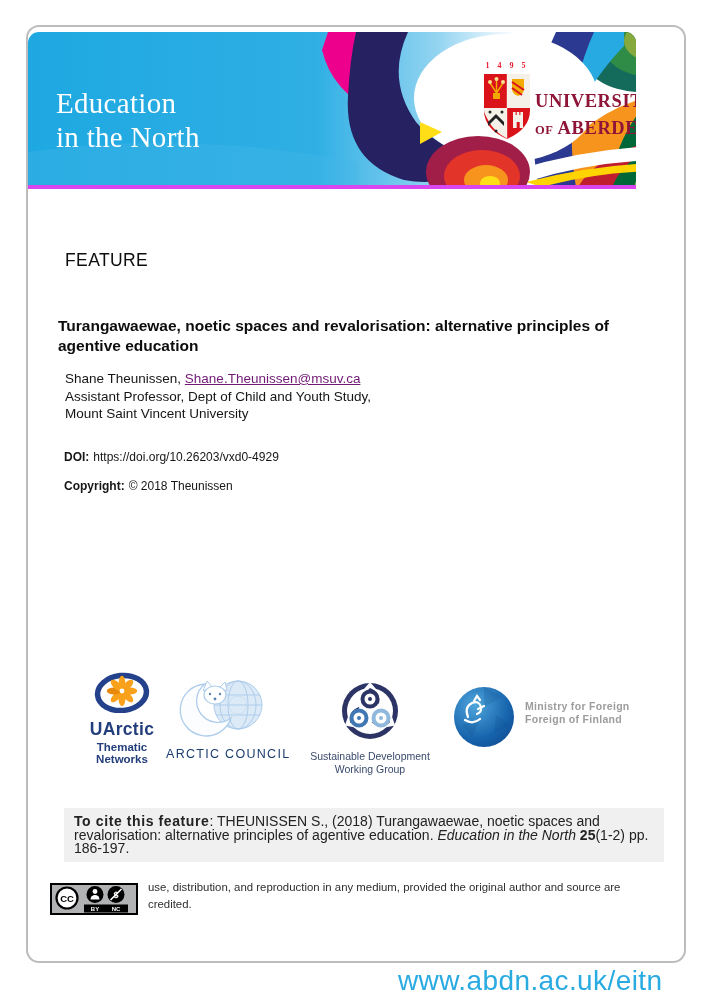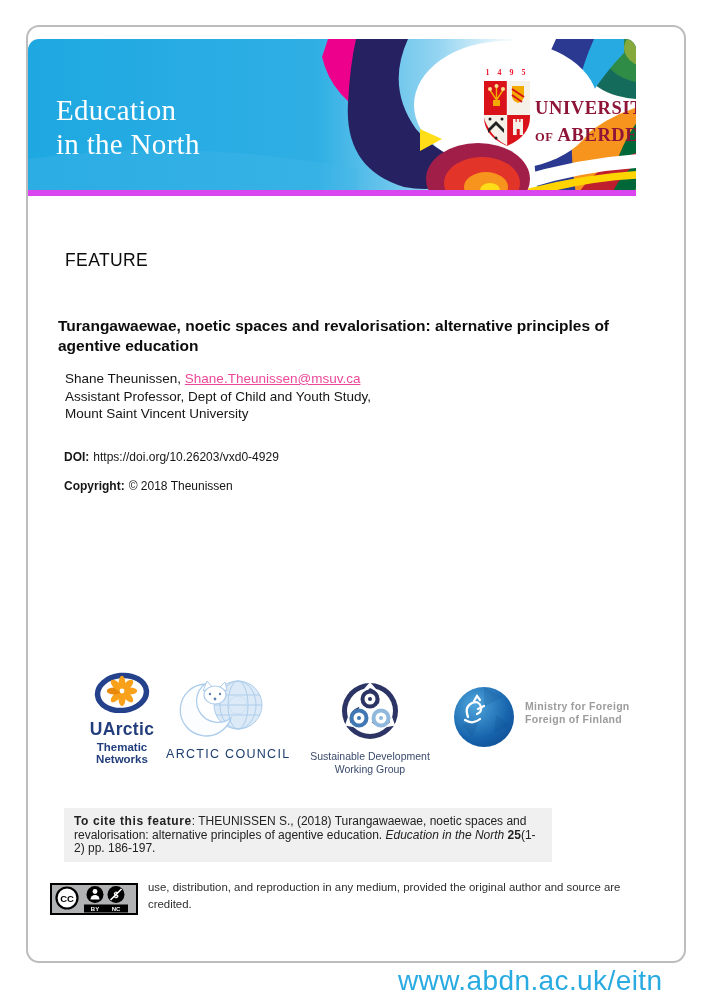--- a/index.html
+++ b/index.html
@@ -6,56 +6,56 @@
   html,body { background:#ffffff; }
   .page {
     position:relative; width:707px; height:1000px; background:#ffffff;
     font-family:"Liberation Sans", sans-serif; color:#111; overflow:hidden;
   }
   .frame {
     position:absolute; left:26px; top:25px; width:660px; height:938px;
     border:2px solid #bdbdbd; border-radius:13px; background:#ffffff;
   }
   .banner {
-    position:absolute; left:0; top:12px; width:608px; height:157px;
-    border-bottom:6px solid #d946ef; border-radius:11px 11px 0 0; overflow:hidden;
+    position:absolute; left:0; top:5px; width:608px; height:157px;
+    border-bottom:4px solid #d946ef; border-radius:11px 11px 0 0; overflow:hidden;
   }
   .banner svg { display:block; }
   .journal-title {
     position:absolute; left:28px; top:54px; color:#ffffff;
     font-family:"Liberation Serif", serif; font-size:29px; line-height:34px;
     font-weight:400; letter-spacing:0.3px;
   }
   .journal-title span { display:block; }
 
   .feature-label { position:absolute; left:65px; top:250px; font-size:17.5px; letter-spacing:0.4px; color:#0d0d0d; }
   .article-title { position:absolute; left:58px; top:316px; width:575px; font-size:15.5px; font-weight:bold; line-height:19.5px; color:#0d0d0d; }
   .author-block  { position:absolute; left:65px; top:370px; font-size:13.5px; line-height:17.6px; color:#151515; }
-  .author-block a { color:#ec4899; }
+  .author-block a { color:#701a75; }
   .meta-line { position:absolute; left:64px; font-size:12px; color:#151515; }
   .meta-line b { margin-right:4px; }
   .doi-line { top:450px; }
   .copyright-line { top:479px; }
 
   .logo-block { position:absolute; text-align:center; }
   .uarctic { left:70px; top:671px; width:104px; color:#233e7c; }
   .uarctic .name { font-size:17.5px; font-weight:bold; letter-spacing:0.3px; margin-top:2px; }
   .uarctic .sub  { font-size:11.5px; font-weight:bold; margin-top:1px; }
   .arctic-council { left:166px; top:678px; width:110px; color:#1c3e6e; }
   .arctic-council .name { font-size:12.5px; letter-spacing:1.3px; margin-top:3px; white-space:nowrap; }
   .sdwg { left:309px; top:681px; width:122px; color:#3a4a6b; }
   .sdwg .line { font-size:10.5px; line-height:12.5px; }
   .sdwg svg { margin-bottom:5px; }
   .finland-logo { position:absolute; left:452px; top:685px; }
   .finland-text { position:absolute; left:525px; top:700px; font-size:10.5px; line-height:13px;
                   color:#9c9c9c; font-weight:bold; letter-spacing:0.3px; text-align:left; }
 
   .citation-box {
-    position:absolute; left:64px; top:808px; width:488px; height:54px;
-    background:#f0f0f0; padding:7px 10px; font-size:12px; line-height:13.5px; color:#222;
+    position:absolute; left:64px; top:808px; width:600px; height:54px;
+    background:#f0f0f0; padding:7px 10px; font-size:14px; line-height:13.5px; color:#222;
   }
   .citation-box .lbl { font-weight:bold; letter-spacing:0.6px; }
   .citation-box .jrnl { font-style:italic; }
   .citation-box .vol { font-weight:bold; }
 
   .cc-badge { position:absolute; left:50px; top:883px; }
   .license-text { position:absolute; left:148px; top:879px; width:505px;
                   font-size:11.4px; line-height:17.2px; color:#2e2e2e; }
 
   .footer-url {

